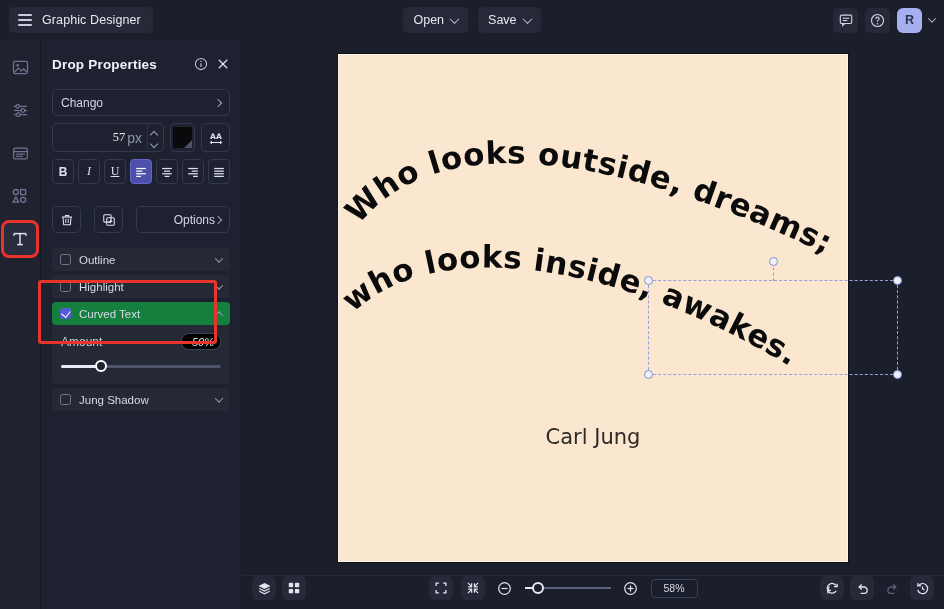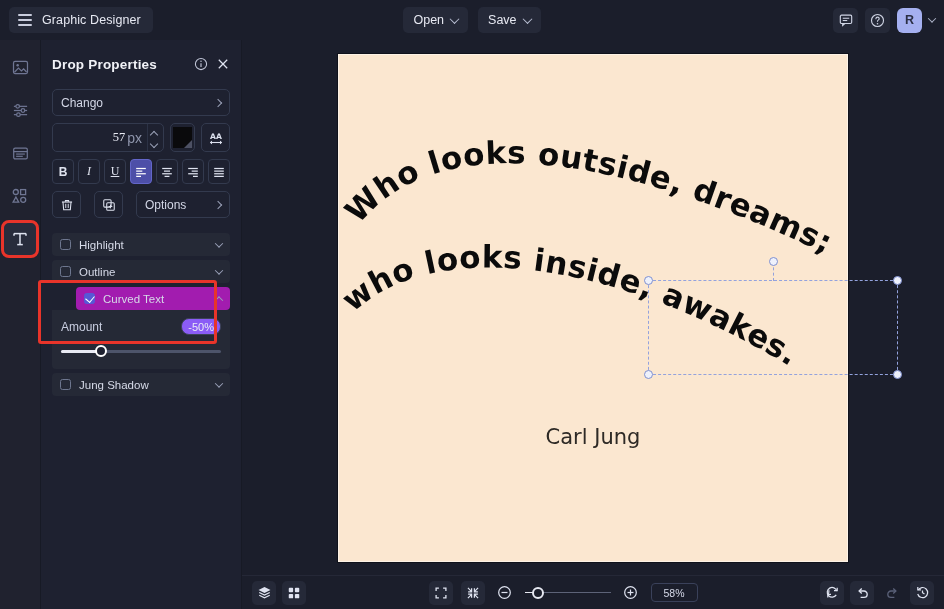--- a/index.html
+++ b/index.html
@@ -128,55 +128,55 @@
   .fmt {
     width: 26px; height: 25px; border-radius: 4px; border: 1px solid #333a4e; background: #1e2130;
     display: flex; align-items: center; justify-content: center; cursor: pointer;
     color: #dfe2ee; font-size: 12px;
   }
   .fmt.active { background: #4d4fa8; border-color: #6366c9; }
   .fmt-b { font-weight: bold; }
   .fmt-i { font-style: italic; font-family: "Liberation Serif", serif; }
   .fmt-u { text-decoration: underline; font-family: "Liberation Serif", serif; }
 
-  .optrow { display: flex; gap: 13px; margin-top: 7px; align-items: center; }
+  .optrow { display: flex; gap: 13px; margin-top: 22px; align-items: center; text-align: right; }
   .opt-ico {
     width: 29px; height: 27px; border-radius: 5px; border: 1px solid #333a4e;
     display: flex; align-items: center; justify-content: center; cursor: pointer;
   }
   .opt-field { flex: 1; height: 27px; }
 
   .acc-list { margin-top: 15px; display: flex; flex-direction: column; gap: 4px; }
   .acc {
     height: 23px; background: #252936; border-radius: 4px;
     display: flex; align-items: center; padding: 0 8px; cursor: pointer;
   }
-  .acc.open { background: #a21caf; margin-left: 24px; }
+  .acc.open { background: #15803d; }
   .cbox {
     width: 11px; height: 11px; border: 1.3px solid #6e778f; border-radius: 2.5px;
     margin-right: 8px; flex: 0 0 auto; cursor: pointer;
   }
   .cbox.on { background: #5659d6; border-color: #5659d6; position: relative; }
   .cbox.on::after {
     content: ""; position: absolute; left: 2px; top: 0px; width: 5px; height: 7px;
     border-right: 1.6px solid #fff; border-bottom: 1.6px solid #fff; transform: rotate(40deg);
   }
   .acc-lab { color: #d6dae8; font-size: 11.5px; flex: 1; }
   .acc-ch {
     width: 6px; height: 6px; border-right: 1.3px solid #9aa1b8; border-bottom: 1.3px solid #9aa1b8;
     transform: rotate(45deg) translate(-1px,-1px);
   }
   .acc-ch.up { transform: rotate(225deg) translate(-1px,-1px); }
 
   .acc-body { background: #252936; border-radius: 0 0 4px 4px; padding: 8px 9px 11px 9px; margin-top: -4px; }
   .amt-row { display: flex; align-items: center; margin-bottom: 9px; }
   .amt-lab { color: #c8cde0; font-size: 12px; flex: 1; }
   .amt-val {
-    color: #e9ebf4; font-size: 11px; background: #8b5cf6; border: 1px solid #3b4257;
-    border-radius: 8px; padding: 1.5px 6px;
+    color: #e9ebf4; font-size: 11px; background: #000000; border: 1px solid #3b4257;
+    border-radius: 8px; padding: 1.5px 6px; font-style: italic;
   }
   .slider { position: relative; height: 14px; }
   .slider .track { position: absolute; left: 0; right: 0; top: 6px; height: 2.5px; background: #4d546a; border-radius: 2px; }
   .slider .fill { position: absolute; left: 0; top: 6px; height: 2.5px; background: #e9ebf4; border-radius: 2px; }
   .slider .thumb {
     position: absolute; top: 1px; width: 12px; height: 12px; border-radius: 50%;
     background: #1e2130; border: 2.3px solid #fff; cursor: pointer;
   }
 
   .annot-box {
@@ -212,21 +212,21 @@
   }
   .h-tl { left: -5px; top: -5px; } .h-tr { right: -5px; top: -5px; }
   .h-bl { left: -5px; bottom: -5px; } .h-br { right: -5px; bottom: -5px; }
   .rot-stem { position: absolute; left: 50%; top: -19px; width: 1px; height: 19px; border-left: 1px dashed #93a2dd; }
   .h-rot { left: 50%; top: -24px; margin-left: -4.5px; }
 
   
   .bottombar {
     position: absolute; left: 242px; right: 0; bottom: 0; height: 34px;
     background: #1b1e2b; border-top: 1px solid #252837;
-    display: flex; align-items: center; padding: 0 10px;
+    display: flex; align-items: flex-start; padding: 0 10px;
   }
   .bb-left { display: flex; gap: 6px; }
   .bb-btn {
     width: 24px; height: 24px; border-radius: 5px; background: #252938;
     display: flex; align-items: center; justify-content: center; cursor: pointer;
   }
   .bb-btn.flat { background: transparent; }
   .bb-center { flex: 1; display: flex; align-items: center; justify-content: center; gap: 8px; }
   .zoomslider { position: relative; width: 86px; height: 14px; cursor: pointer; }
   .zoomslider .ztrack { position: absolute; left: 0; right: 0; top: 6px; height: 1.6px; background: #5d6378; }
@@ -447,27 +447,27 @@
         <span class="field-label">Options</span>
         <span class="chev-r"></span>
       </div>
     </div>
 
     <div class="acc-list">
 
 
       <div class="acc">
         <span class="cbox"></span>
-        <span class="acc-lab">Highlight</span>
+        <span class="acc-lab">Outline</span>
         <span class="acc-ch"></span>
       </div>
 
       <div class="acc">
         <span class="cbox"></span>
-        <span class="acc-lab">Outline</span>
+        <span class="acc-lab">Highlight</span>
         <span class="acc-ch"></span>
       </div>
 
       <div class="acc open">
         <span class="cbox on"></span>
         <span class="acc-lab">Curved Text</span>
         <span class="acc-ch up"></span>
       </div>
 
       <div class="acc-body">

